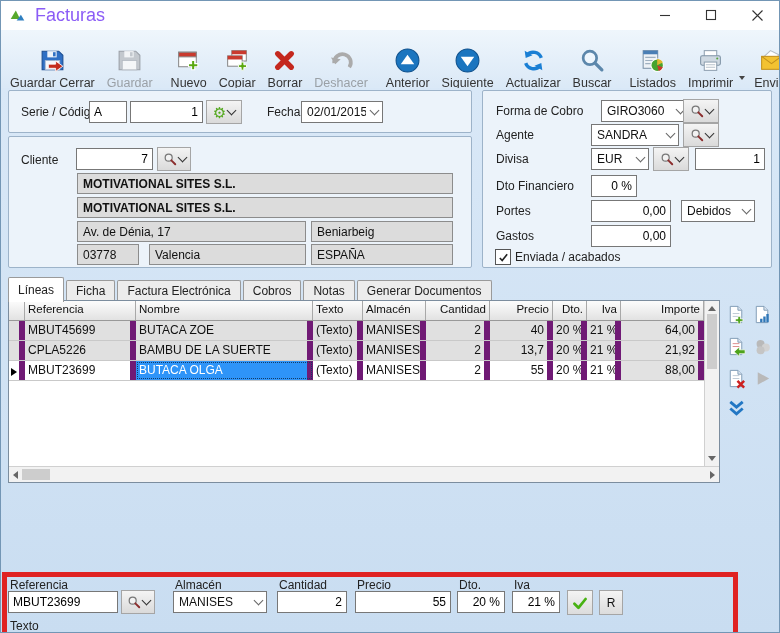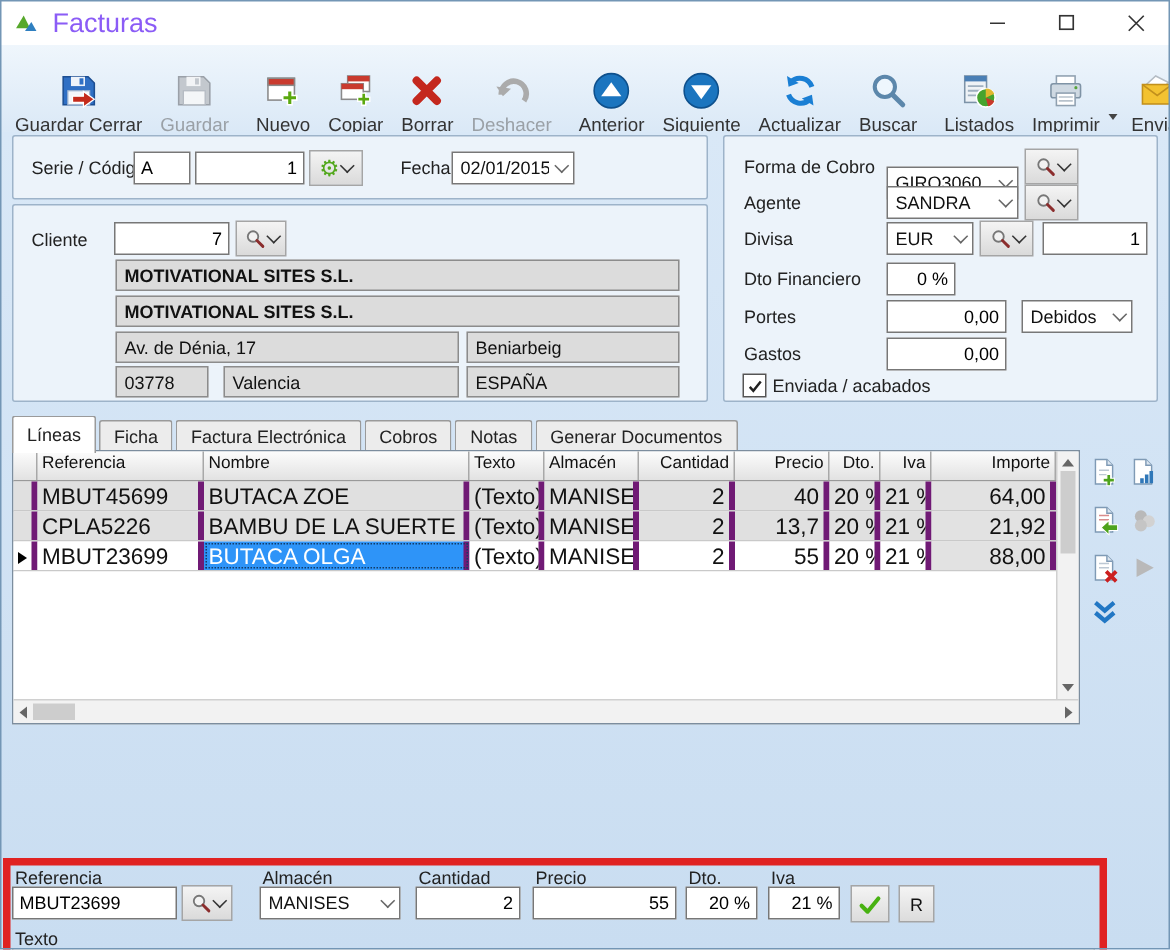--- a/index.html
+++ b/index.html
@@ -40,21 +40,21 @@
   .tabs{position:absolute;left:8px;top:277px;display:flex;align-items:flex-end;}
   .tab{background:#ececec;border:1px solid #9a9a9a;border-bottom:none;padding:3px 9px 4px;margin-right:2px;font-size:12px;border-radius:2px 2px 0 0;color:#222;}
   .tab.active{background:#fff;padding-top:5px;padding-bottom:5px;position:relative;z-index:2;}
   
   .table{position:absolute;left:8px;top:300px;width:712px;height:183px;background:#fff;border:1px solid #7c8d9e;box-sizing:border-box;display:flex;flex-direction:column;}
   .tmain{display:flex;flex:1;min-height:0;}
   .tcols{flex:1;display:flex;flex-direction:column;min-width:0;}
   .thead{display:flex;height:19px;background:linear-gradient(#fcfcfc,#e2e2e2);border-bottom:1px solid #999;flex:none;}
   .hc{border-right:1px solid #a8a8a8;box-sizing:border-box;padding:2px 3px 0;font-size:11.5px;overflow:hidden;white-space:nowrap;}
   .trow{display:flex;height:19px;border-bottom:1px solid #c9c9c9;flex:none;}
-  .dc{border-right:4px solid #701a75;box-sizing:border-box;padding:2px 3px 0;font-size:15px;overflow:hidden;white-space:nowrap;background:#fff;}
+  .dc{border-right:6px solid #701a75;box-sizing:border-box;padding:2px 3px 0;font-size:12px;overflow:hidden;white-space:nowrap;background:#fff;}
   .gray .dc{background:#e0e0e0;}
   .col-sel{width:16px;flex:none;display:flex;align-items:center;justify-content:center;}
   .col-ref{width:111px;flex:none;}
   .col-nom{width:177px;flex:none;}
   .col-txt{width:50px;flex:none;}
   .col-alm{width:63px;flex:none;}
   .col-can{width:64px;flex:none;text-align:right;}
   .col-pre{width:63px;flex:none;text-align:right;}
   .col-dto{width:34px;flex:none;text-align:right;}
   .col-iva{width:34px;flex:none;text-align:right;}
@@ -286,21 +286,21 @@
     <div class="ro bold" style="left:68px;top:60px;width:376px;">MOTIVATIONAL SITES S.L.</div>
     <div class="ro" style="left:68px;top:84px;width:229px;">Av. de Dénia, 17</div>
     <div class="ro" style="left:302px;top:84px;width:142px;">Beniarbeig</div>
     <div class="ro" style="left:68px;top:107px;width:62px;">03778</div>
     <div class="ro" style="left:140px;top:107px;width:157px;">Valencia</div>
     <div class="ro" style="left:302px;top:107px;width:142px;">ESPAÑA</div>
   </div>
 
   <div class="gbox" style="left:482px;top:2px;width:290px;height:178px;">
     <span class="lbl" style="left:13px;top:13px;">Forma de Cobro</span>
-    <div class="combo" style="left:108px;top:9px;width:88px;margin-top:11px;">
+    <div class="combo" style="left:118px;top:9px;width:88px;">
       <span class="cv">GIRO3060</span>
       <span class="chevbox">
           <span class="chev"></span>
         </span>
     </div>
     <div class="minibtn" style="left:200px;top:8px;width:36px;">
       <svg width="14" height="14" viewBox="0 0 16 16">
           <circle cx="6.5" cy="6.5" r="4" fill="#f2f2f2" stroke="#777" stroke-width="1.4"></circle>
           <path d="M9.5 9.5L14 14" stroke="#8b2d2d" stroke-width="2.2" stroke-linecap="round"></path>
         </svg>

